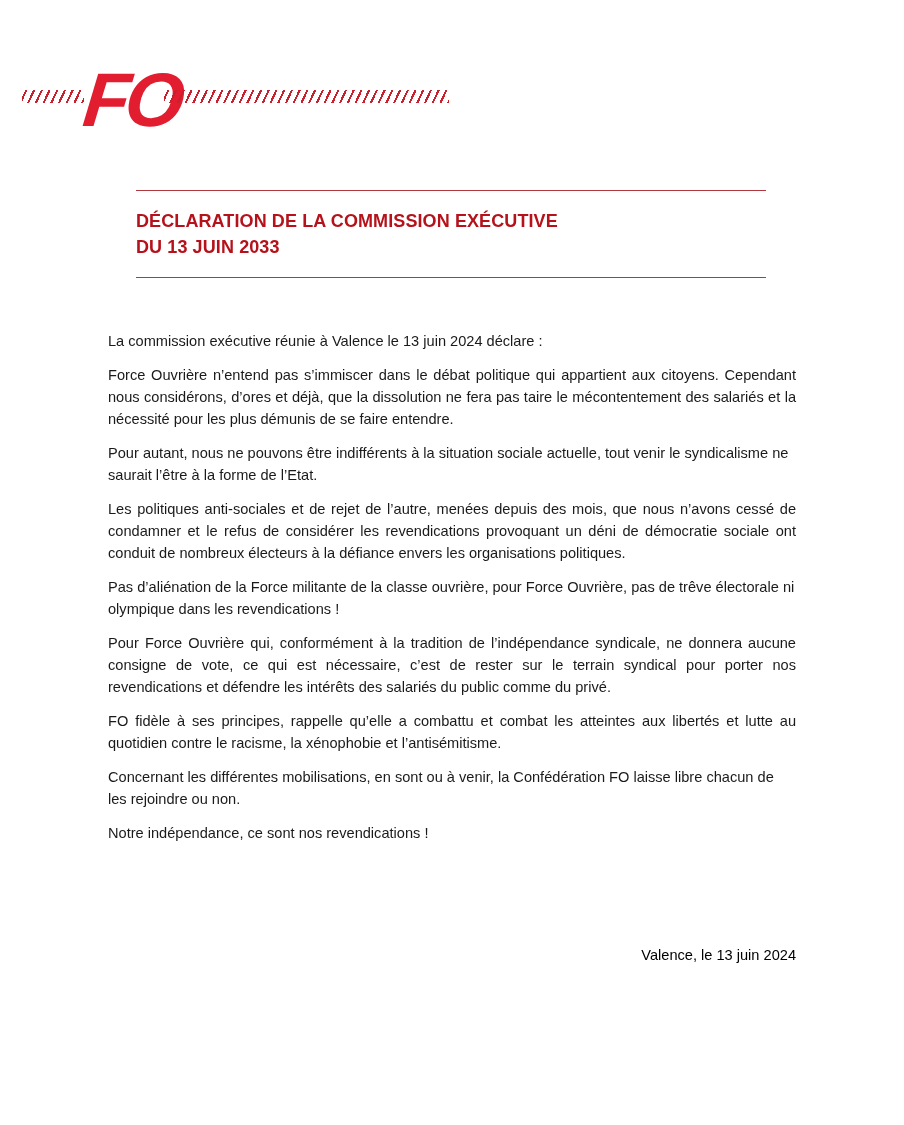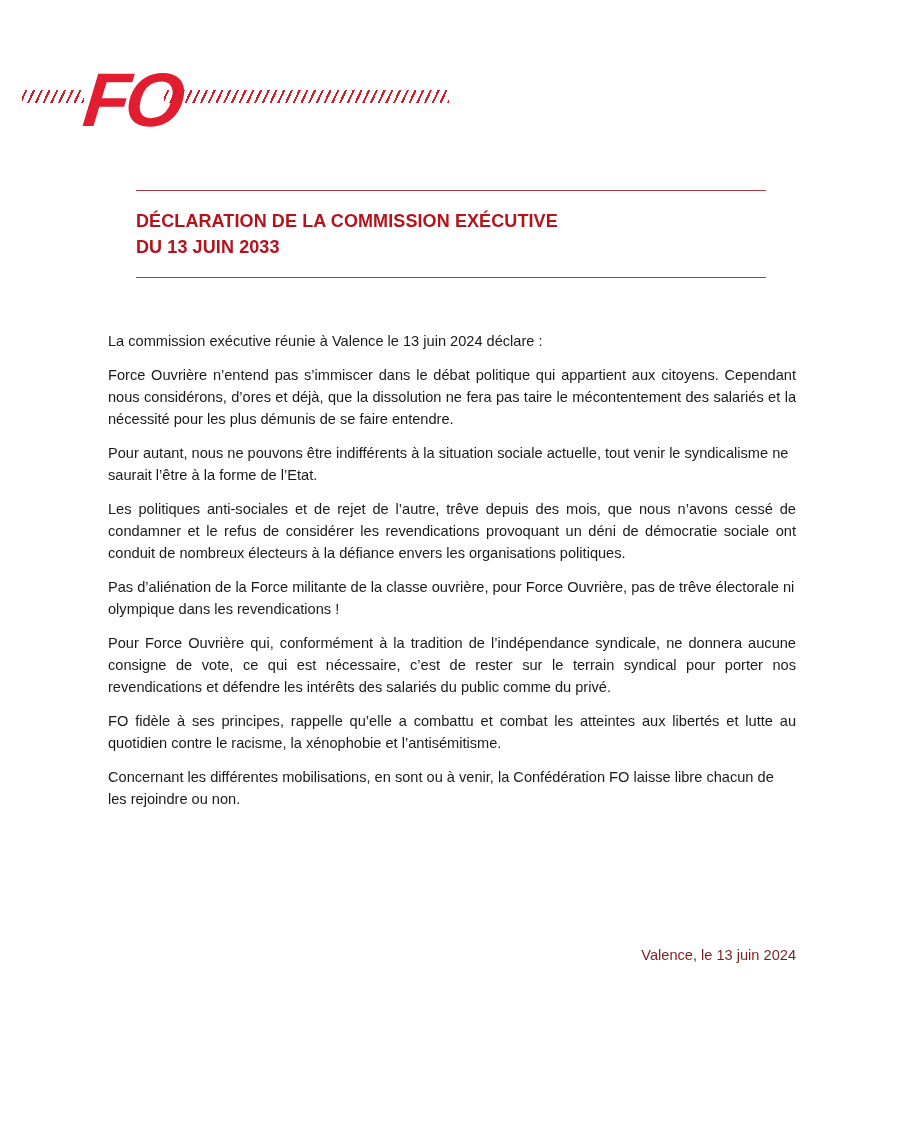--- a/index.html
+++ b/index.html
@@ -105,21 +105,21 @@
       text-align: justify;
     }
     .body p.left { text-align: left; }
     .signature {
       position: absolute;
       right: 108px;
       top: 944px;
       font-family: "Liberation Sans", sans-serif;
       font-size: 14.6px;
       line-height: 22px;
-      color: #7f1d1d;
+      color: #000000;
       text-align: right;
     }
   </style>
 </head>
 <body>
 
 <div class="logo">
   <div class="stripes-left"></div>
   <div class="fo-text">FO</div>
   <div class="stripes-right"></div>
@@ -131,20 +131,21 @@
   <div>DÉCLARATION DE LA COMMISSION EXÉCUTIVE</div>
   <div>DU 13 JUIN 2033</div>
 </div>
 
 <div class="rule bottom"></div>
 
 <div class="body">
   <p class="left">La commission exécutive réunie à Valence le 13 juin 2024 déclare :</p>
   <p>Force Ouvrière n’entend pas s’immiscer dans le débat politique qui appartient aux citoyens. Cependant nous considérons, d’ores et déjà, que la dissolution ne fera pas taire le mécontentement des salariés et la nécessité pour les plus démunis de se faire entendre.</p>
   <p class="left">Pour autant, nous ne pouvons être indifférents à la situation sociale actuelle, tout venir le syndicalisme ne saurait l’être à la forme de l’Etat.</p>
-  <p>Les politiques anti-sociales et de rejet de l’autre, trêve depuis des mois, que nous n’avons cessé de condamner et le refus de considérer les revendications provoquant un déni de démocratie sociale ont conduit de nombreux électeurs à la défiance envers les organisations politiques.</p>
+  <p>Les politiques anti-sociales et de rejet de l’autre, menées depuis des mois, que nous n’avons cessé de condamner et le refus de considérer les revendications provoquant un déni de démocratie sociale ont conduit de nombreux électeurs à la défiance envers les organisations politiques.</p>
   <p class="left">Pas d’aliénation de la Force militante de la classe ouvrière, pour Force Ouvrière, pas de trêve électorale ni olympique dans les revendications !</p>
   <p>Pour Force Ouvrière qui, conformément à la tradition de l’indépendance syndicale, ne donnera aucune consigne de vote, ce qui est nécessaire, c’est de rester sur le terrain syndical pour porter nos revendications et défendre les intérêts des salariés du public comme du privé.</p>
   <p>FO fidèle à ses principes, rappelle qu’elle a combattu et combat les atteintes aux libertés et lutte au quotidien contre le racisme, la xénophobie et l’antisémitisme.</p>
   <p class="left">Concernant les différentes mobilisations, en sont ou à venir, la Confédération FO laisse libre chacun de les rejoindre ou non.</p>
+  <p class="left">Notre indépendance, ce sont nos revendications !</p>
 </div>
 
 <div class="signature">Valence, le 13 juin 2024</div>
 
 </body></html>

